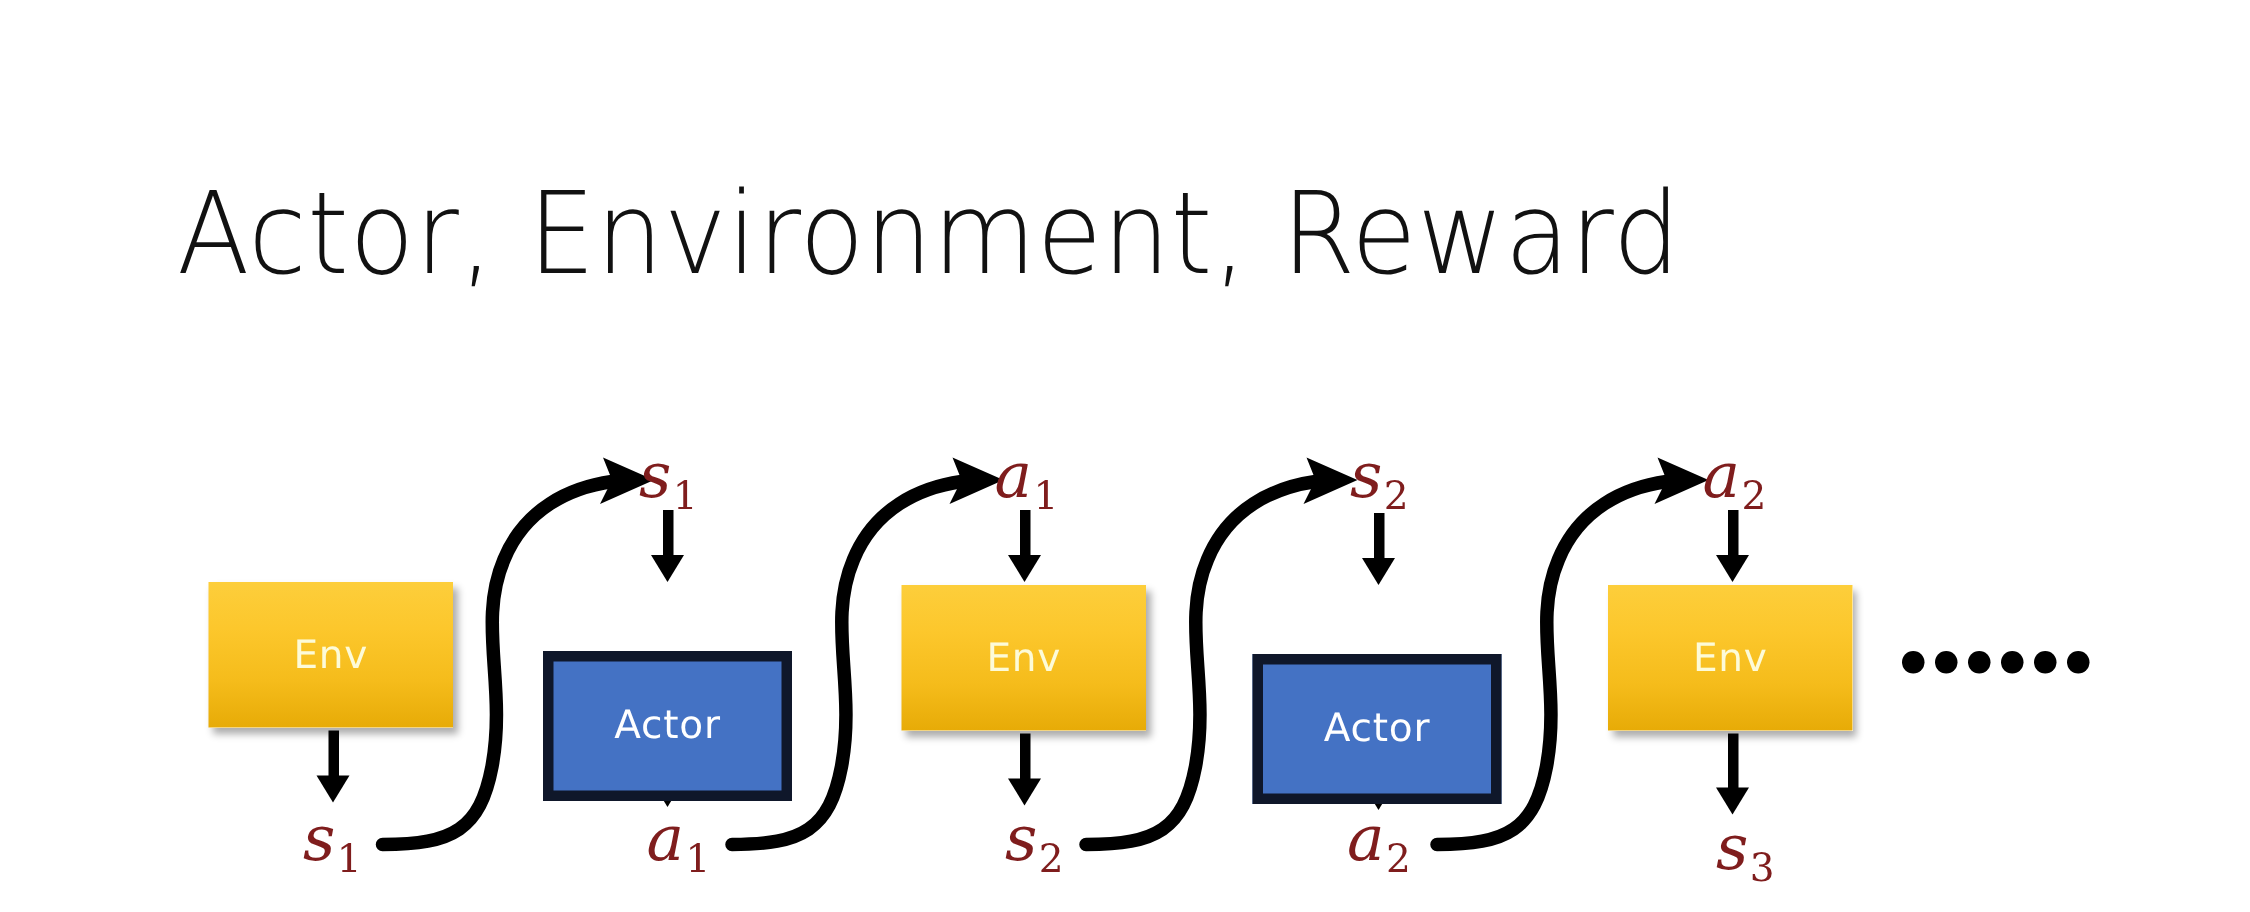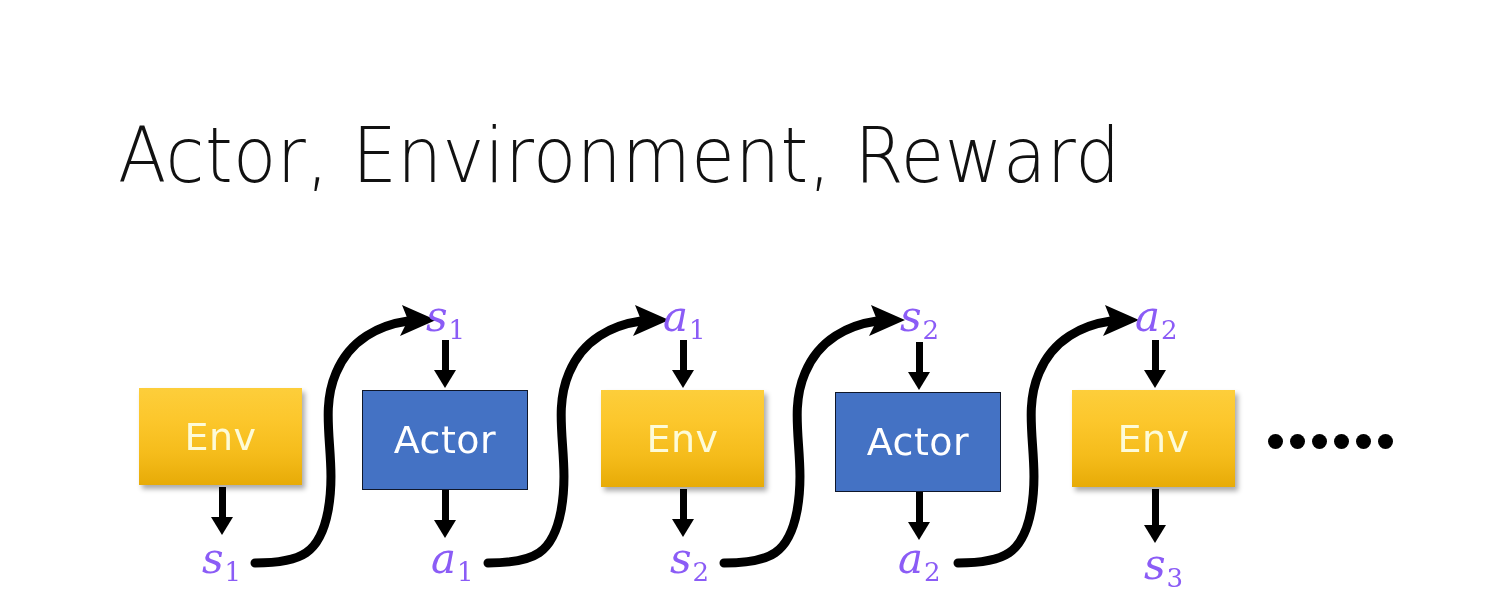--- a/index.html
+++ b/index.html
@@ -29,35 +29,36 @@
 
   
   .node{
     position:absolute;
     box-sizing:border-box;
     display:flex;
     align-items:center;
     justify-content:center;
     font-family:"DejaVu Sans", sans-serif;
     font-weight:400;
-    font-size:38px;
+    font-size:26px;
     letter-spacing:0.5px;
     z-index:6;
   }
   .node.env{
     background:linear-gradient(180deg,#FDCE3B 0%,#FCC72C 32%,#F5BC1B 68%,#E7AB07 100%);
     color:#FDFBD8;
     box-shadow:3px 4px 5px rgba(0,0,0,0.33);
     border:0;
   }
   .node.actor{
     background:#4472C4;
     color:#FFFFFF;
-    border:1px solid #0f172a;
+    border:7px solid #0f172a;
     box-shadow:none;
+    margin-top:44px;
   }
 
   
   .varrow{
     position:absolute;
     z-index:5;
   }
   .varrow .shaft{
     position:absolute;
     left:50%;
@@ -76,21 +77,21 @@
     border-right:11px solid transparent;
     border-top:18px solid #000;
   }
 
   
   .mlabel{
     position:absolute;
     font-family:"DejaVu Serif", serif;
     font-style:italic;
     font-size:42px;
-    color:#8b5cf6;
+    color:#7f1d1d;
     white-space:nowrap;
     z-index:7;
     line-height:1;
   }
   .mlabel sub{
     font-style:normal;
     font-size:0.62em;
     vertical-align:-0.30em;
     letter-spacing:0;
     margin-left:1px;

